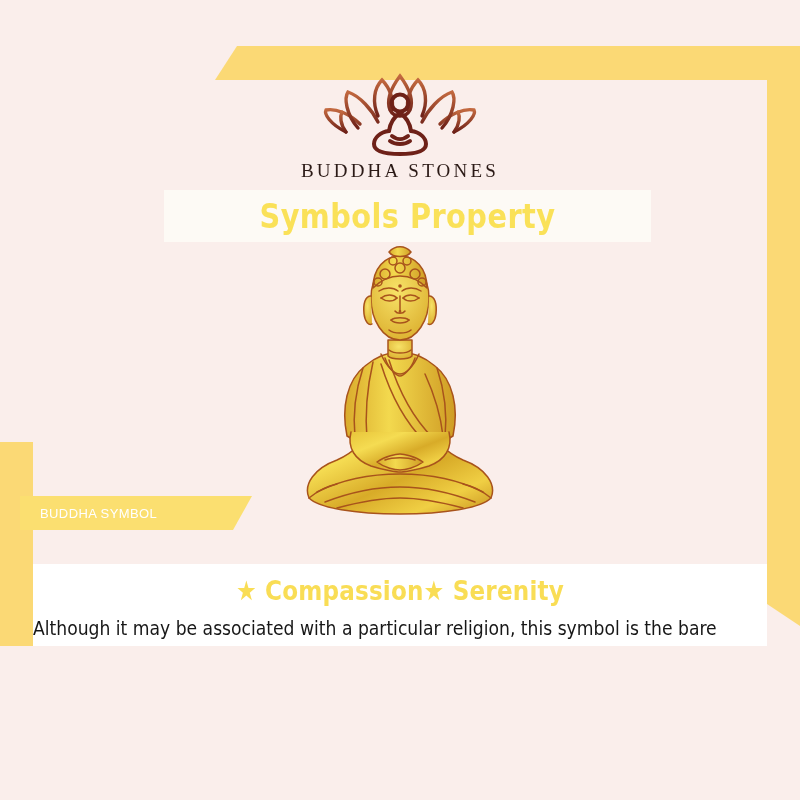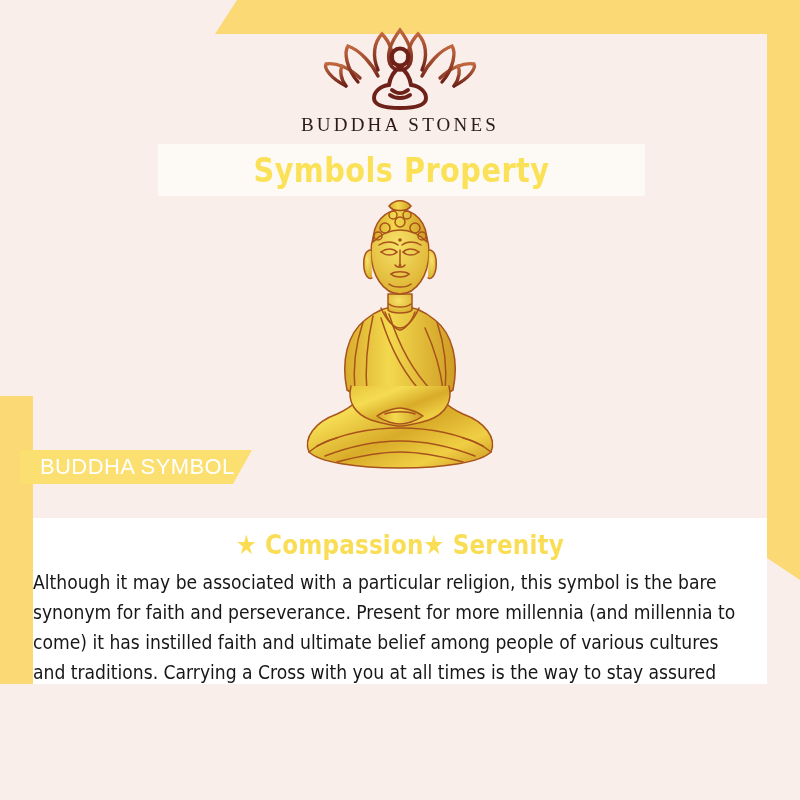--- a/index.html
+++ b/index.html
@@ -10,23 +10,24 @@
     width: 800px;
     height: 800px;
     background: #faeeeb;
     font-family: "Liberation Sans", sans-serif;
     overflow: hidden;
   }
 
   #page {
     position: relative;
     width: 800px;
-    height: 684px;
+    height: 600px;
     background: #faeeeb;
     overflow: hidden;
+    margin-top: 46px;
   }
 
   
   .band {
     position: absolute;
     background: #fbd975;
   }
   .band-top {
     top: 0;
     left: 215px;
@@ -85,21 +86,21 @@
     font-family: "Liberation Serif", serif;
     font-size: 19px;
     letter-spacing: 3.2px;
     color: #2b1a16;
     font-weight: 400;
   }
 
   
   .title-banner {
     position: absolute;
-    left: 158px;
+    left: 164px;
     top: 144px;
     width: 487px;
     height: 52px;
     background: #fdfaf5;
     display: flex;
     align-items: center;
     justify-content: center;
   }
   .title-text {
     font-family: "Liberation Sans Narrow", "DejaVu Sans Condensed", "Liberation Sans", sans-serif;
@@ -129,21 +130,21 @@
     top: 450px;
     width: 232px;
     height: 34px;
     background: #fbdf70;
     clip-path: polygon(0 0, 100% 0, calc(100% - 19px) 100%, 0 100%);
     display: flex;
     align-items: center;
   }
   .ribbon-label {
     color: #ffffff;
-    font-size: 22px;
+    font-size: 13px;
     letter-spacing: 0.4px;
     padding-left: 20px;
     font-weight: 400;
     white-space: nowrap;
   }
 
   
   .content-sheet {
     position: absolute;
     left: 33px;

